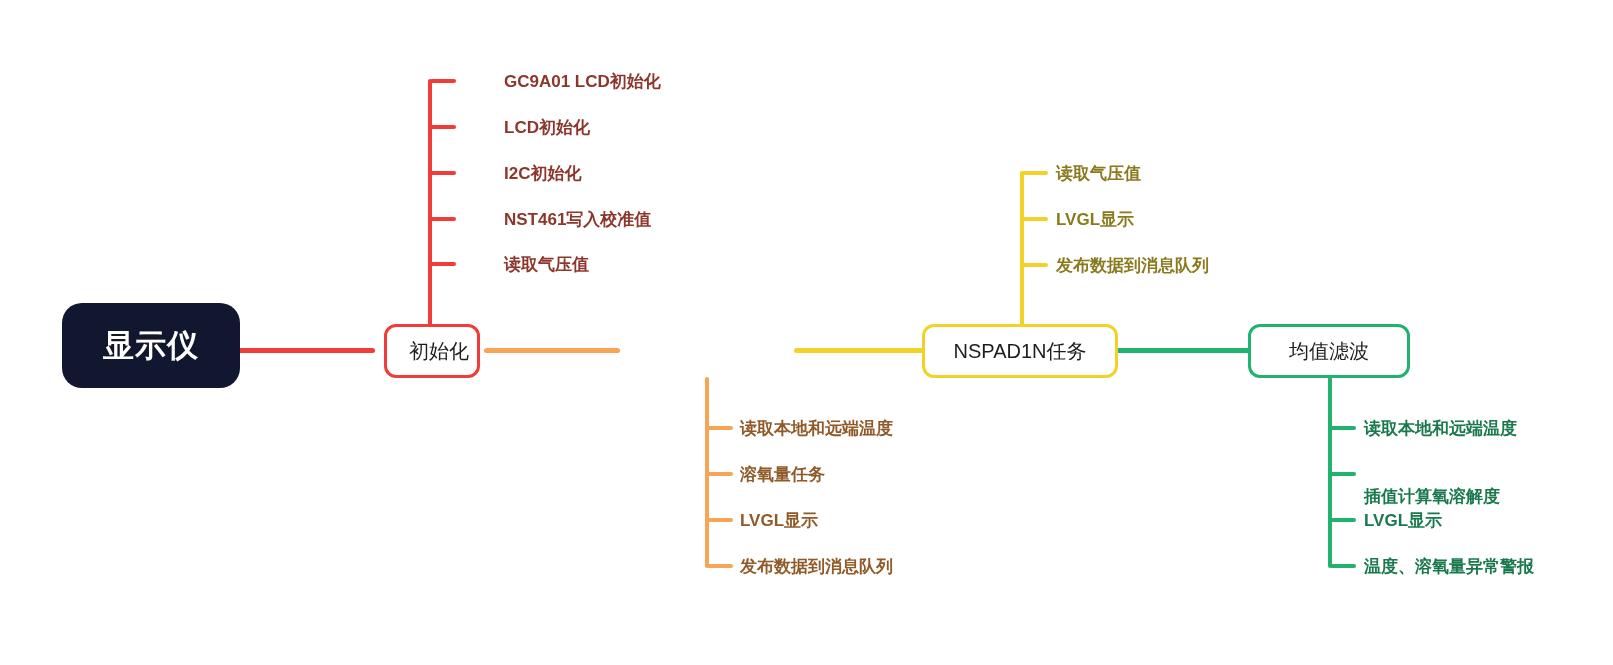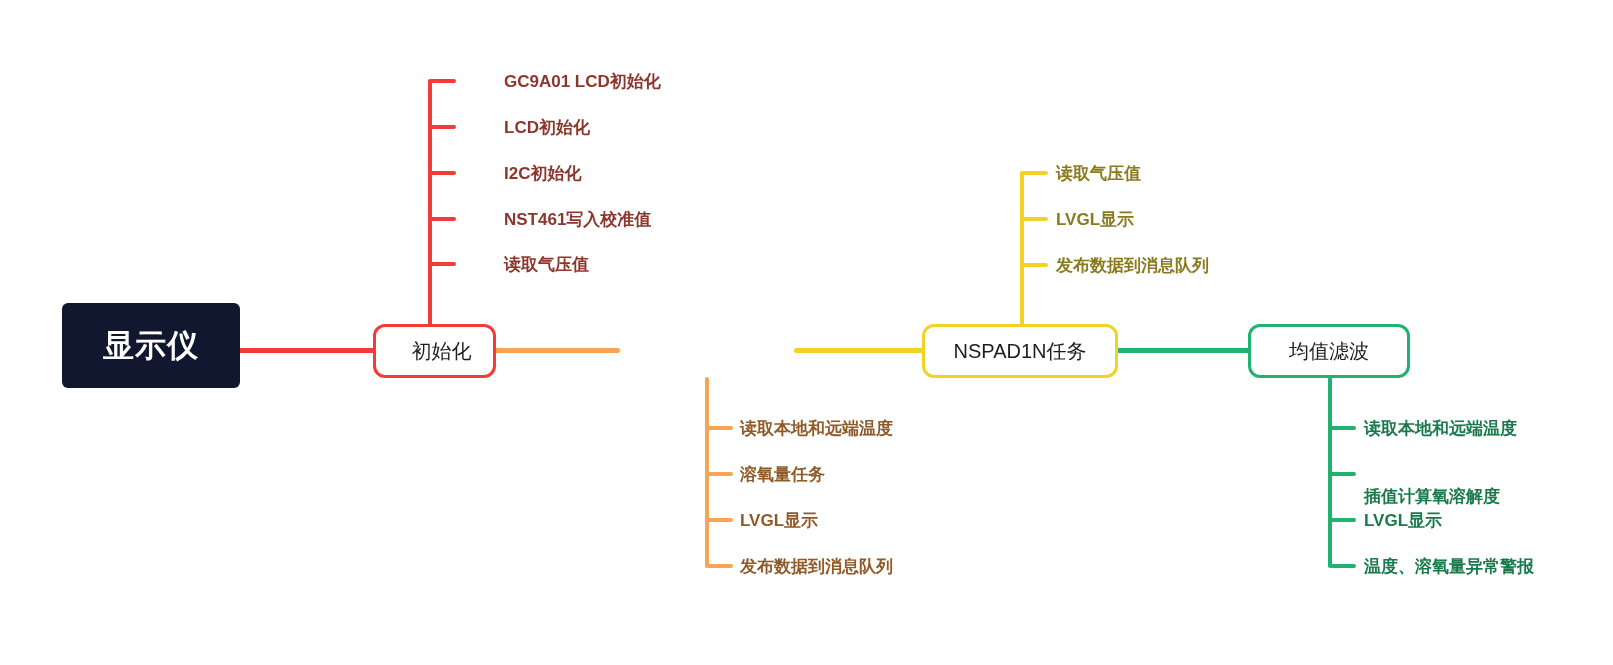--- a/index.html
+++ b/index.html
@@ -9,32 +9,32 @@
     --nodeText:#1D1D1F; --canvasBg:#FFFFFF;
   }
   *{margin:0;padding:0;box-sizing:border-box;}
   html,body{width:1613px;height:665px;overflow:hidden;}
   body{font-family:"Liberation Sans","DejaVu Sans",sans-serif;background:var(--canvasBg);}
   .canvas{position:relative;width:1613px;height:665px;background:var(--canvasBg);}
 
   
   .root-node{
     position:absolute;left:62px;top:303px;width:178px;height:85px;
-    background:var(--rootBg);border-radius:6px;
+    background:var(--rootBg);border-radius:20px;
     display:flex;align-items:center;justify-content:center;
     color:var(--rootText);font-size:31px;font-weight:700;letter-spacing:1px;
   }
 
   
   .task-node{
     position:absolute;top:324px;height:54px;background:#fff;
     border-radius:12px;display:flex;align-items:center;justify-content:center;
     font-size:20px;font-weight:500;color:var(--nodeText);
   }
-  .node-init   {left:373px;width:123px;border:3px solid var(--red);padding-left:14px;}
+  .node-init   {left:384px;width:96px;border:3px solid var(--red);padding-left:14px;}
   .node-nst461 {left:618px;width:178px;border:3px solid var(--orange);}
   .node-nspad1n{left:922px;width:196px;border:3px solid var(--yellow);}
   .node-oxygen {left:1248px;width:162px;border:3px solid var(--green);}
 
   
   .spine{position:absolute;top:348px;height:5px;border-radius:3px;}
   .spine-1{left:238px;width:137px;background:var(--red);}
   .spine-2{left:484px;width:136px;background:var(--orange);}
   .spine-3{left:794px;width:130px;background:var(--yellow);}
   .spine-4{left:1116px;width:134px;background:var(--green);}

